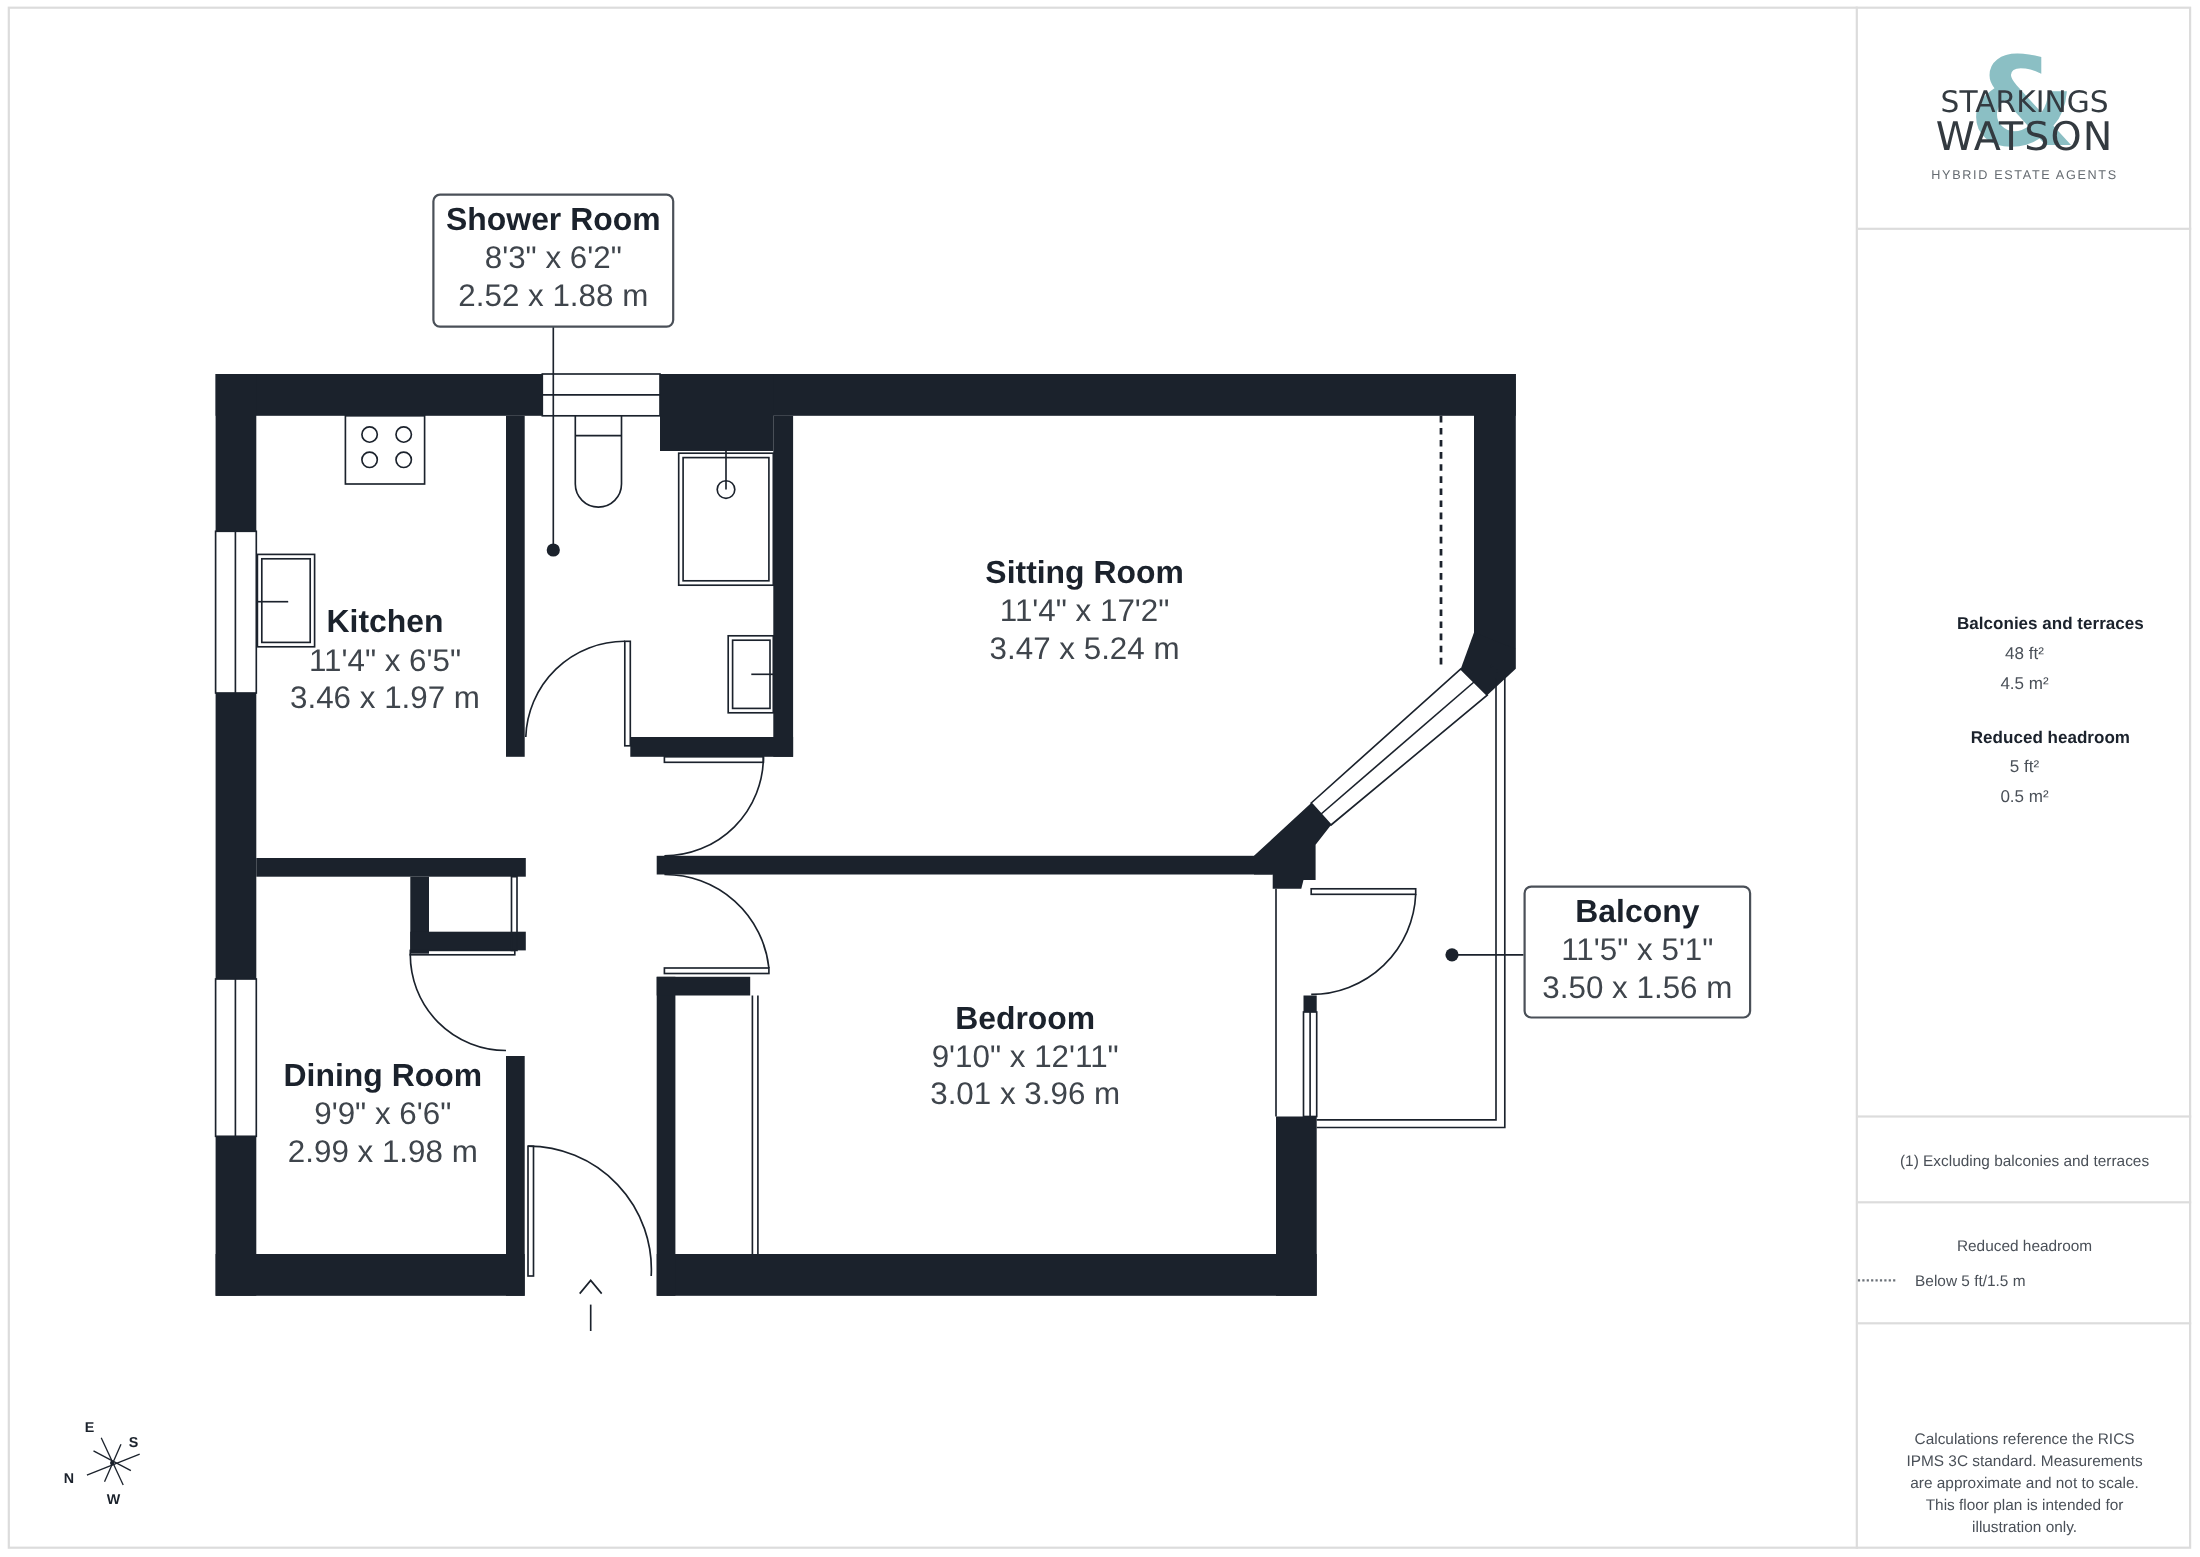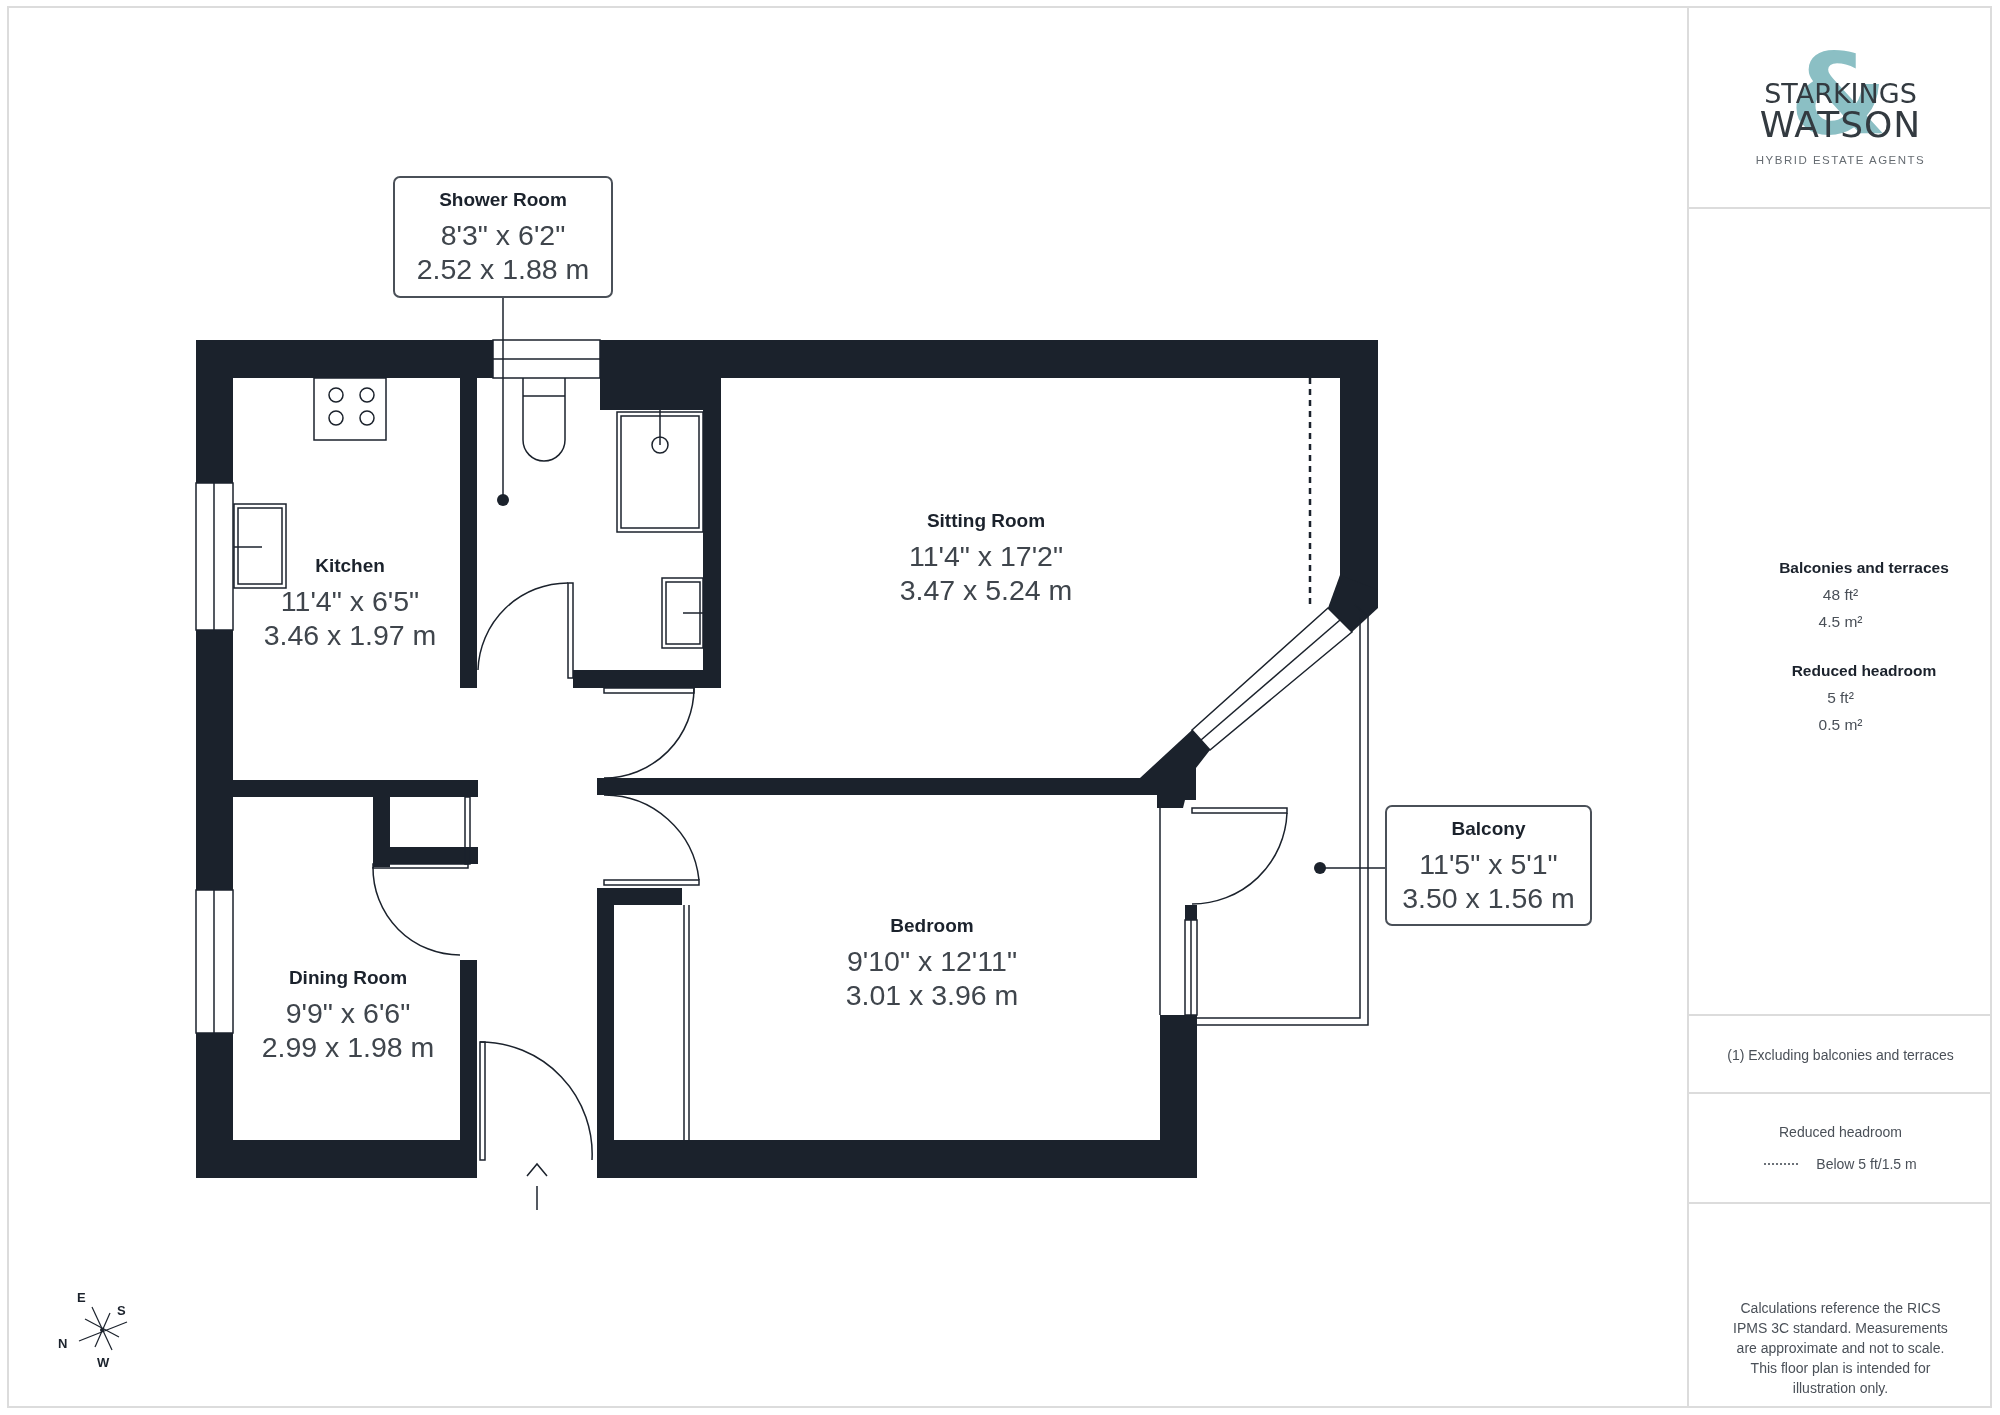--- a/index.html
+++ b/index.html
@@ -28,28 +28,28 @@
   .areas { top: 203px; height: 807px; }
   .area-title { font-weight: bold; color: #1b222c; }
   .area-title.big { font-size: 18.5px; }
   .area-title.med { font-size: 15.5px; margin-left: 47px; }
   .area-val { font-size: 15.5px; color: #4a5058; margin-top: 9px; }
   .area-block { position: absolute; left: 0; width: 100%; text-align: center; }
   sup { font-size: 9px; }
   .footnote { top: 1010px; height: 78px; font-size: 14px; color: #4a5058; line-height: 78px; }
   .legend { top: 1088px; height: 110px; font-size: 14px; color: #4a5058; }
   .legend .lg-title { margin-top: 30px; }
-  .legend .lg-row { margin-top: 16px; display: flex; justify-content: center; align-items: center; gap: 18px; }
+  .legend .lg-row { margin-top: 16px; display: flex; justify-content: flex-start; align-items: center; gap: 18px; }
   .legend .dots { width: 34px; border-top: 2px dotted #6b7178; height: 0; }
   .disclaimer { top: 1262px; height: 204px; border-bottom: none; font-size: 14px; color: #4a5058;
                 line-height: 20px; padding: 30px 44px 0; }
   .giraffe { margin-top: 18px; font-size: 15px; color: #1b222c; letter-spacing: 0.2px; }
   .giraffe b { font-weight: bold; }
   .room-label { position: absolute; text-align: center; transform: translateX(-50%); white-space: nowrap; }
-  .room-name { font-weight: bold; font-size: 19px; color: #1b222c; line-height: 36px; }
+  .room-name { font-weight: bold; font-size: 29px; color: #1b222c; line-height: 36px; }
   .room-dim { font-size: 28.5px; color: #3f454c; line-height: 34px; }
   .callout { position: absolute; border: 2px solid #4a5058; border-radius: 7px; background: #fff;
              text-align: center; box-sizing: border-box; padding-top: 4px; }
   .compass { position: absolute; left: 55px; top: 1285px; width: 90px; height: 90px; }
   .compass span { position: absolute; font-size: 13px; font-weight: bold; color: #1b222c; }
 </style>
 </head>
 <body>
 
 <div class="frame"></div>

